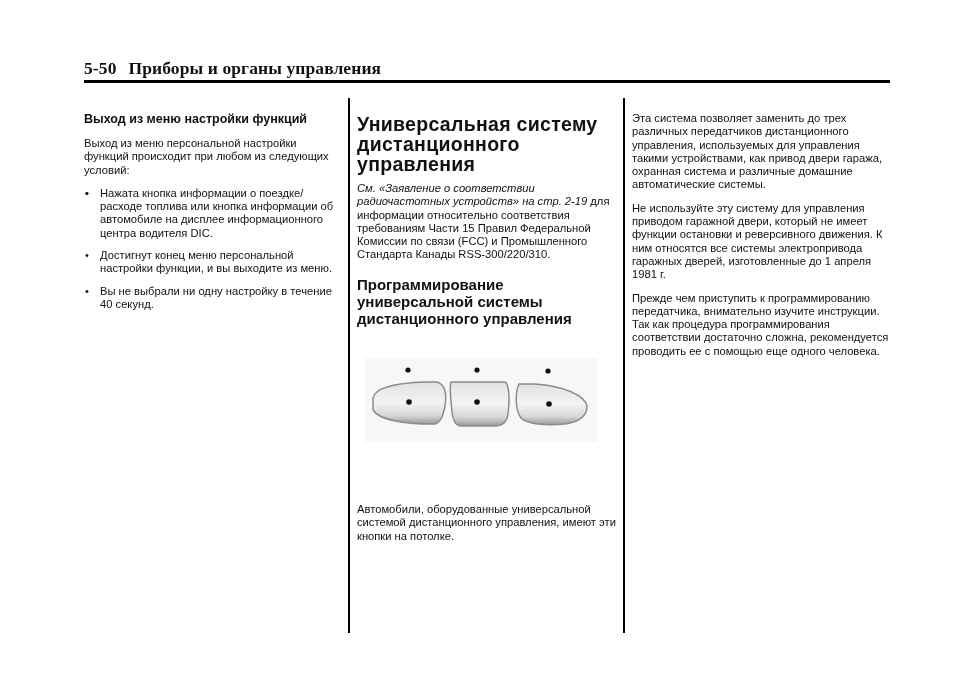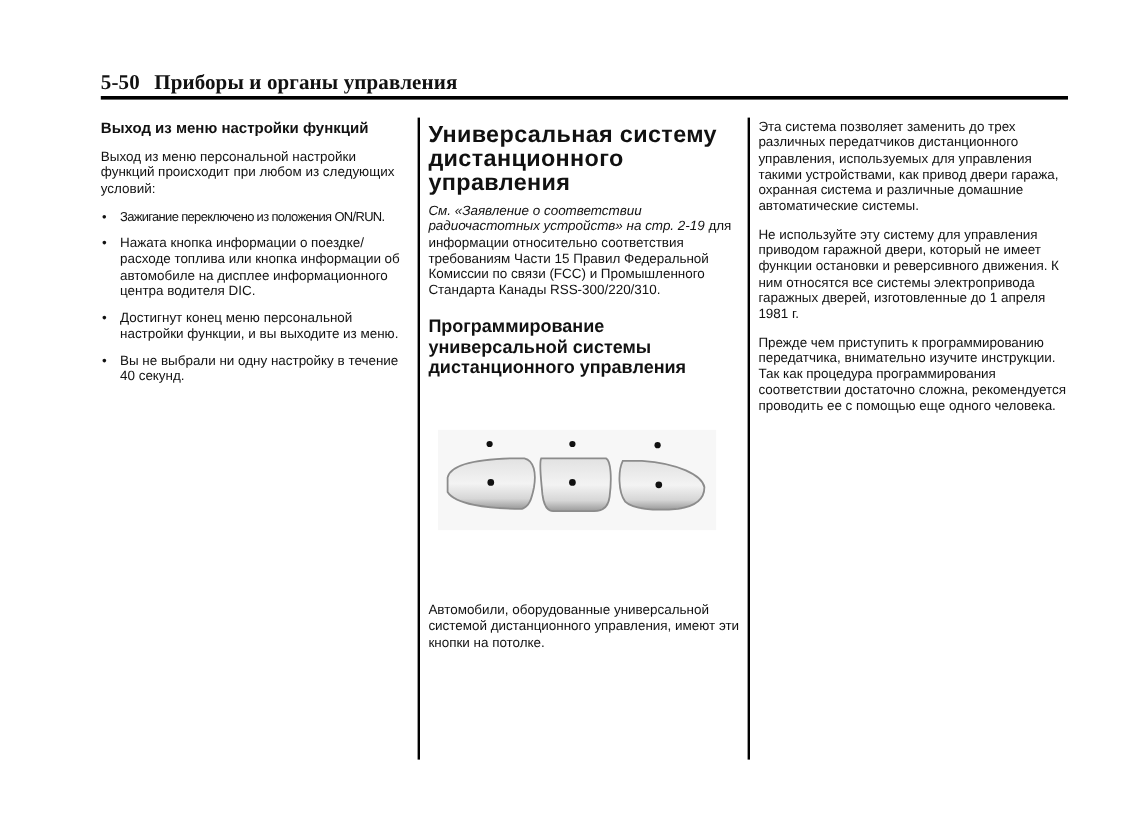--- a/index.html
+++ b/index.html
@@ -3,21 +3,21 @@
   <meta charset="utf-8">
   <style>
     html, body { margin: 0; padding: 0; background: #ffffff; }
     body { width: 954px; height: 686px; position: relative; overflow: hidden;
            font-family: "Liberation Sans", sans-serif; color: #111; }
     .header { position: absolute; left: 84px; top: 58px; width: 806px; height: 22px;
               border-bottom: 3px solid #000; }
     .header .title { position: absolute; left: 0; top: 0; font-weight: bold; font-size: 17.5px;
               letter-spacing: 0.1px; font-family: Liberation Serif, serif; }
     .header .num { margin-right: 12px; }
-    .col { position: absolute; top: 100px; }
+    .col { position: absolute; top: 112px; }
     .col1 { left: 84px; width: 256px; }
     .col2 { left: 357px; width: 258px; }
     .col3 { left: 632px; width: 260px; }
     .divider { position: absolute; top: 98px; width: 1.5px; height: 535px; background: #000; }
     .div1 { left: 348px; }
     .div2 { left: 623px; }
     h3.sub { font-size: 12.5px; font-weight: bold; margin: 0 0 10px 0; line-height: 15px; }
     p { font-size: 11.2px; line-height: 13.3px; margin: 0 0 10px 0; }
     ul { list-style: none; margin: 0; padding: 0; }
     li { position: relative; padding-left: 16px; font-size: 11.2px; line-height: 13.3px; margin-bottom: 9px; }
@@ -40,21 +40,20 @@
 
 <div class="divider div1"></div>
 <div class="divider div2"></div>
 
 <div class="col col1">
   <h3 class="sub">Выход из меню настройки функций</h3>
   <p>Выход из меню персональной настройки функций происходит при любом из следующих условий:</p>
   <ul>
     <li class="condensed">
       <span class="bullet">•</span>
-      <span>Зажигание переключено из положения ON/RUN.</span>
     </li>
     <li>
       <span class="bullet">•</span>
       <span>Нажата кнопка информации о поездке/расходе топлива или кнопка информации об автомобиле на дисплее информационного центра водителя DIC.</span>
     </li>
     <li>
       <span class="bullet">•</span>
       <span>Достигнут конец меню персональной настройки функции, и вы выходите из меню.</span>
     </li>
     <li>

